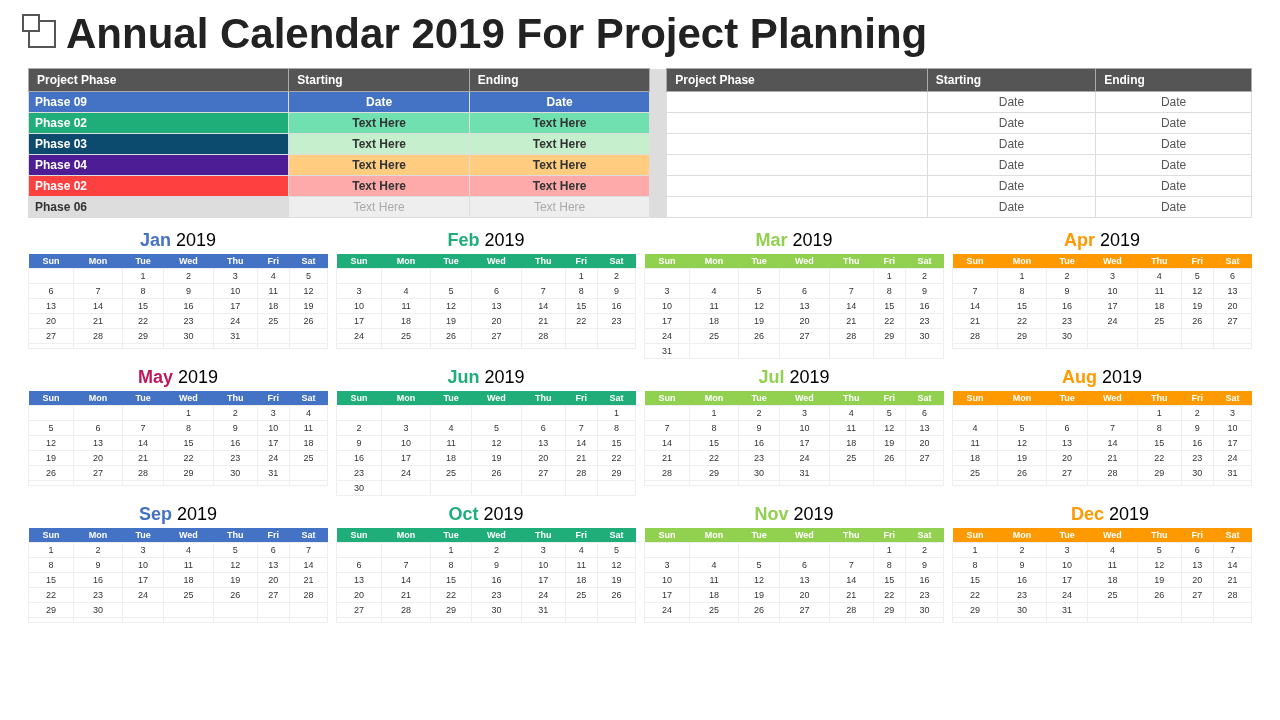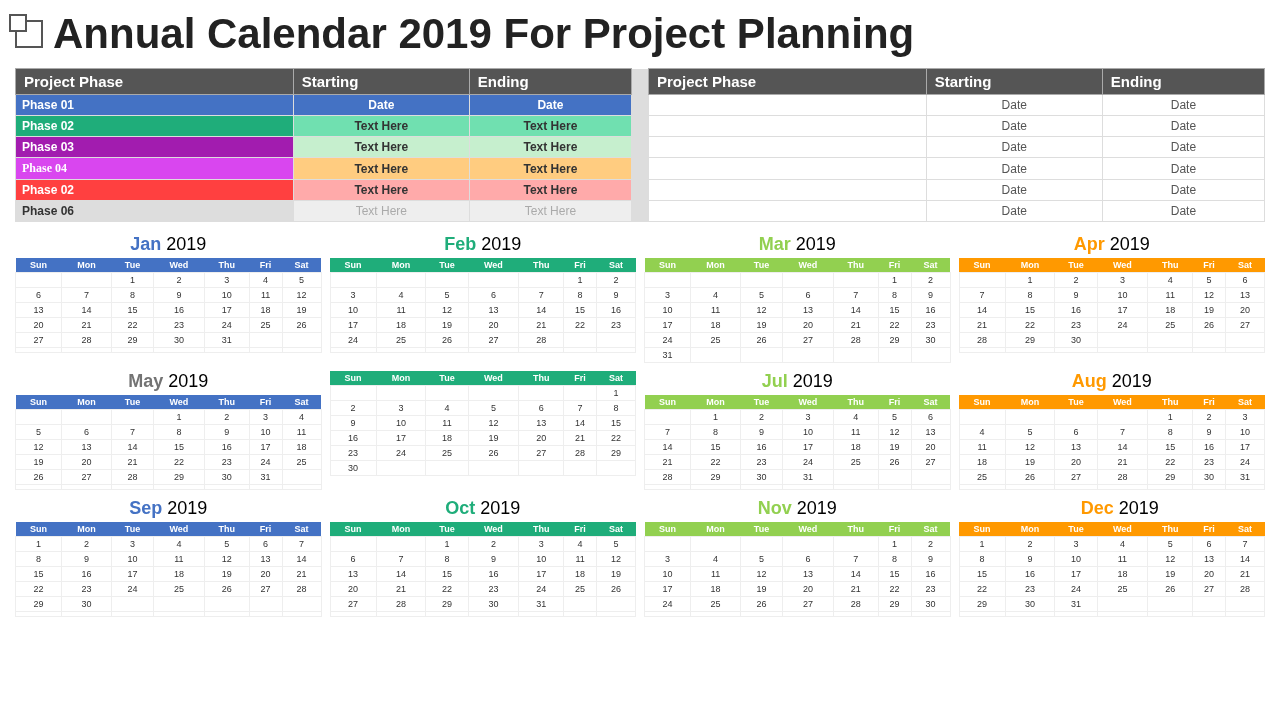--- a/index.html
+++ b/index.html
@@ -1,54 +1,54 @@
 <!DOCTYPE html>
 <html><head>
   <meta charset="utf-8">
   <style>
     * { box-sizing: border-box; margin: 0; padding: 0; }
     body { font-family: Arial, sans-serif; background: #fff; width: 1280px; min-height: 720px; overflow: hidden; }
 
-    .main-container { padding: 10px 15px; }
+    .main-container { padding: 10px 28px; }
 
     
     .title-row { display: flex; align-items: center; gap: 10px; margin-bottom: 10px; }
     .title-icon { width: 28px; height: 28px; border: 2px solid #555; display: inline-block; position: relative; }
     .title-icon::before { content: ''; position: absolute; top: -8px; left: -8px; width: 14px; height: 14px; border: 2px solid #555; background: #fff; }
     h1 { font-size: 42px; font-weight: bold; color: #222; }
 
     
     .phase-table { width: 100%; border-collapse: collapse; margin-bottom: 12px; }
-    .phase-table th { background: #555; color: #fff; font-size: 15px; padding: 4px 8px; text-align: left; border: 1px solid #aaa; }
+    .phase-table th { background: #555; color: #fff; font-size: 12px; padding: 4px 8px; text-align: left; border: 1px solid #aaa; }
     .phase-table td { font-size: 12px; padding: 3px 6px; border: 1px solid #ddd; text-align: center; }
     .phase-label { text-align: left !important; color: #fff; font-weight: bold; }
     .phase01-label { background: #4472C4; }
     .phase02-label { background: #1FAD7A; }
-    .phase03-label { background: #a21caf; }
-    .phase04-label { background: #d946ef; font-family: Liberation Serif, serif; }
+    .phase03-label { background: #0c4a6e; }
+    .phase04-label { background: #4c1d95; }
     .phase05-label { background: #FF4040; }
     .phase06-label { background: #ddd; color: #333 !important; }
     .phase01-cell { background: #4472C4; color: #fff; font-weight: bold; }
     .phase02-cell { background: #70E0B0; color: #333; font-weight: bold; }
     .phase03-cell { background: #C6EFCE; color: #333; font-weight: bold; }
     .phase04-cell { background: #FFCC80; color: #333; font-weight: bold; }
     .phase05-cell { background: #FFAAAA; color: #333; font-weight: bold; }
     .phase06-cell { background: #eee; color: #aaa; }
     .right-date { color: #555; }
 
     
     .calendars-grid { display: grid; grid-template-columns: repeat(4, 1fr); gap: 8px; }
     .calendar-block { }
     .cal-title { text-align: center; font-size: 18px; margin-bottom: 3px; }
     .cal-title .month-name { font-weight: bold; }
     .cal-title .jan-color { color: #4472C4; }
     .cal-title .feb-color { color: #1FAD7A; }
     .cal-title .mar-color { color: #92D050; }
     .cal-title .apr-color { color: #FF9900; }
-    .cal-title .may-color { color: #737373; text-align: center; }
+    .cal-title .may-color { color: #be185d; text-align: center; }
     .cal-title .jun-color { color: #1FAD7A; }
     .cal-title .jul-color { color: #92D050; }
     .cal-title .aug-color { color: #FF9900; margin-top: 46px; }
     .cal-title .sep-color { color: #4472C4; }
     .cal-title .oct-color { color: #1FAD7A; }
     .cal-title .nov-color { color: #92D050; }
     .cal-title .dec-color { color: #FF9900; margin-left: 16px; }
     .cal-table { width: 100%; border-collapse: collapse; }
     .cal-table th { font-size: 9px; text-align: center; padding: 2px 1px; color: #fff; }
     .cal-table td { font-size: 9px; text-align: center; padding: 2px 1px; border: 1px solid #eee; color: #333; }
@@ -84,21 +84,21 @@
           <th>Starting</th>
           <th>Ending</th>
           <th style="background:#ddd;width:10px;border:none;"></th>
           <th>Project Phase</th>
           <th>Starting</th>
           <th>Ending</th>
         </tr>
       </thead>
       <tbody id="phase-tbody">
           <tr>
-    <td class="phase-label phase01-label">Phase 01</td>
+    <td class="phase-label phase01-label">Phase 09</td>
     <td class="phase01-cell">Date</td>
     <td class="phase01-cell">Date</td>
     <td style="background:#ddd;width:10px;border:none;"></td>
     <td class="right-date"></td>
     <td class="right-date">Date</td>
     <td class="right-date">Date</td>
   </tr>
           <tr>
     <td class="phase-label phase02-label">Phase 02</td>
     <td class="phase02-cell">Text Here</td>
@@ -518,20 +518,24 @@
               <td class="empty"></td>
               <td class="empty"></td>
               <td class="empty"></td>
               <td class="empty"></td>
               <td class="empty"></td>
             </tr>
           </tbody>
     </table>
   </div>
       <div class="calendar-block">
+    <div class="cal-title">
+      <span class="month-name jun-color">Jun</span>
+      <span> 2019</span>
+    </div>
     <table class="cal-table">
       <thead>
             <tr>
               <th class="cal-header-jun">Sun</th>
               <th class="cal-header-jun">Mon</th>
               <th class="cal-header-jun">Tue</th>
               <th class="cal-header-jun">Wed</th>
               <th class="cal-header-jun">Thu</th>
               <th class="cal-header-jun">Fri</th>
               <th class="cal-header-jun">Sat</th>

